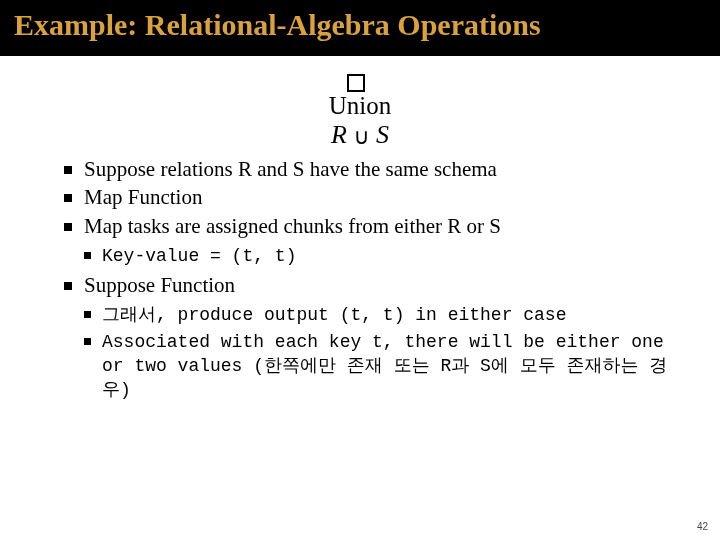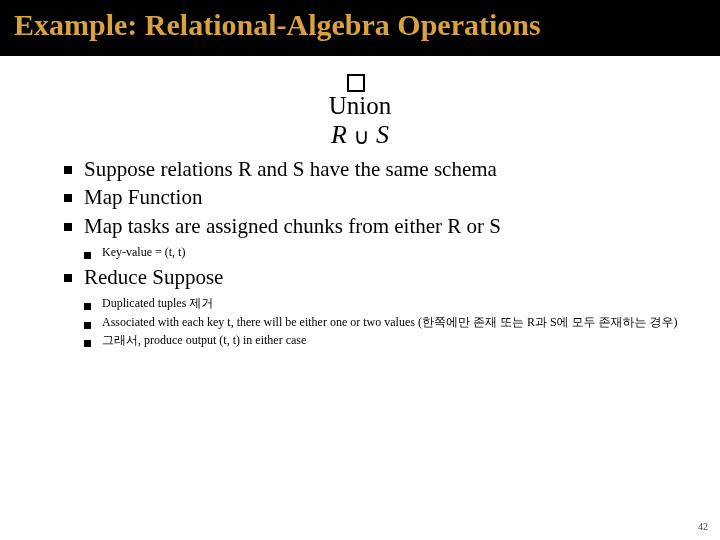--- a/index.html
+++ b/index.html
@@ -72,41 +72,42 @@
     background: #000;
   }
   ul.l3 {
     list-style: none;
     margin-left: 56px;
     margin-top: 4px;
     margin-bottom: 4px;
   }
   ul.l3 > li {
     position: relative;
-    font-size: 12px;
+    font-size: 18px;
     padding-left: 18px;
     line-height: 1.35;
     margin-bottom: 2px;
+    font-family: Liberation Mono, monospace;
   }
   ul.l3 > li::before {
     content: "";
     position: absolute;
     left: 0;
     top: 8px;
     width: 7px;
     height: 7px;
     background: #000;
   }
   .page-num {
     position: absolute;
     bottom: 8px;
     right: 12px;
     font-size: 10px;
     color: #444;
-    font-family: Liberation Serif, serif;
+    font-family: Liberation Sans, sans-serif;
   }
 </style>
 </head>
 <body>
 
 <div class="title-bar">
   <div class="title-text">Example: Relational-Algebra Operations</div>
 </div>
 
 <div class="content">
@@ -123,23 +124,22 @@
 
   <ul class="l2">
     <li>Suppose relations R and S have the same schema</li>
     <li>Map Function</li>
     <li>Map tasks are assigned chunks from either R or S</li>
   </ul>
   <ul class="l3">
     <li>Key-value = (t, t)</li>
   </ul>
   <ul class="l2">
-    <li>Reduce Suppose</li>
+    <li>Suppose Function</li>
   </ul>
   <ul class="l3">
-    <li>Duplicated tuples 제거</li>
+    <li>그래서, produce output (t, t) in either case</li>
     <li>Associated with each key t, there will be either one or two values (한쪽에만 존재 또는 R과 S에 모두 존재하는 경우)</li>
-    <li>그래서, produce output (t, t) in either case</li>
   </ul>
 
 </div>
 
 <div class="page-num">42</div>
 
 </body></html>

